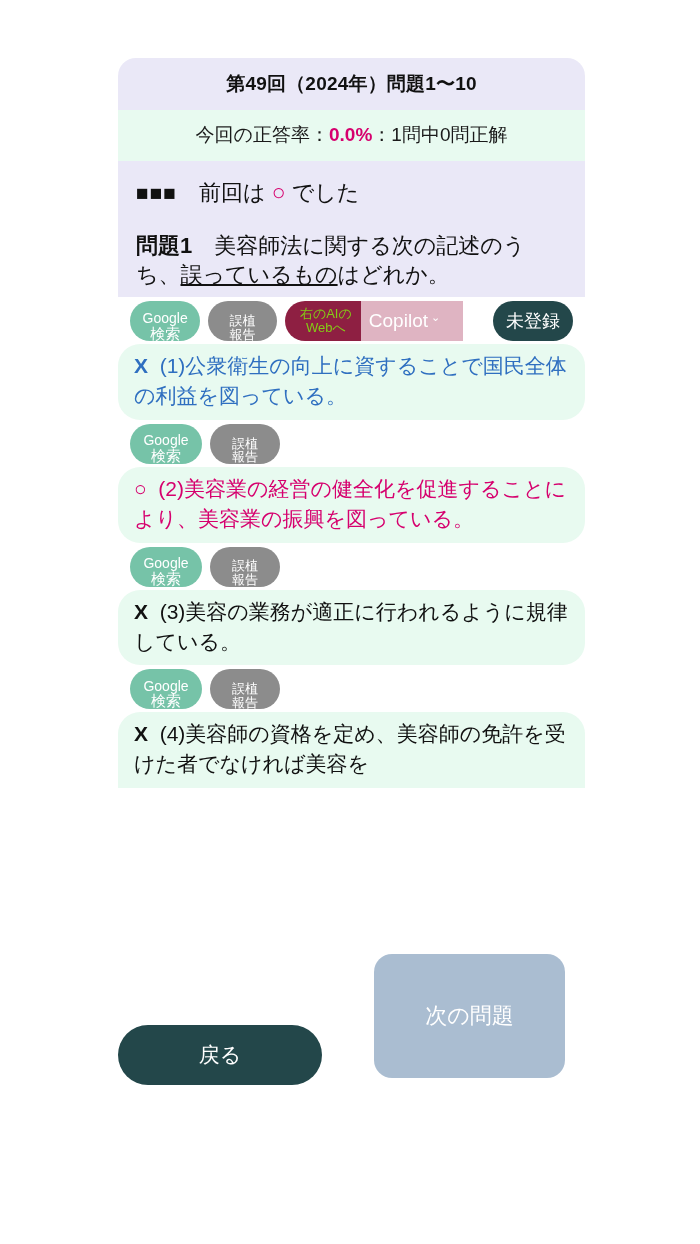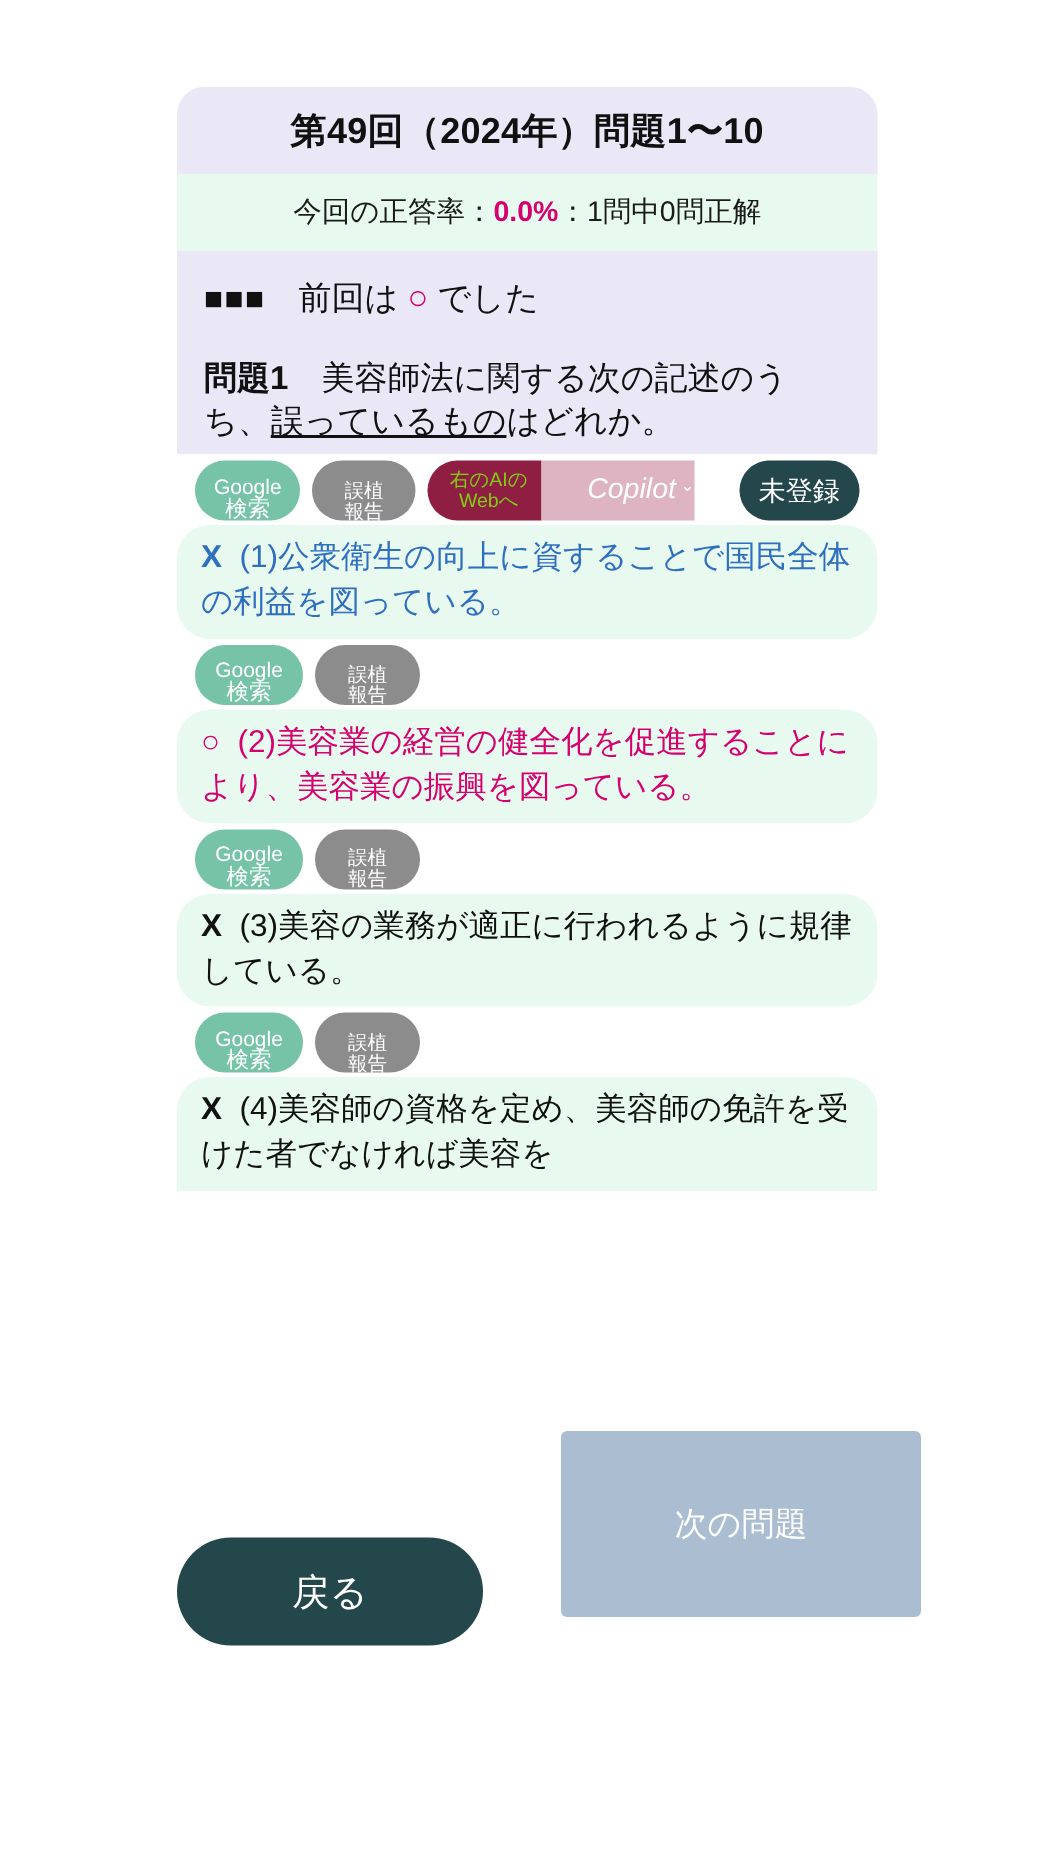--- a/index.html
+++ b/index.html
@@ -32,21 +32,21 @@
 
   
   .title-band {
     background: #eae8f7;
     border-top-left-radius: 18px;
     border-top-right-radius: 18px;
     padding: 13px 10px 13px 10px;
     text-align: center;
   }
   .title-text {
-    font-size: 24px;
+    font-size: 19px;
     font-weight: bold;
     color: #111111;
     letter-spacing: 0.2px;
   }
 
   .rate-band {
     background: #e8faf0;
     padding: 12px 10px 13px 10px;
     text-align: center;
   }
@@ -156,26 +156,25 @@
     line-height: 1.12;
     padding-left: 6px;
     box-sizing: border-box;
   }
   .ai-select {
     background: #dfb4c2;
     color: #ffffff;
     width: 102px;
     display: flex;
     align-items: center;
-    justify-content: flex-end;
+    justify-content: flex-start;
     font-size: 19px;
     padding-left: 8px;
     box-sizing: border-box;
     gap: 3px;
-    font-style: italic;
   }
   .ai-select .caret {
     font-size: 11px;
     position: relative;
     top: -4px;
   }
 
   .pill-unreg {
     background: #23474a;
     width: 82px;
@@ -217,39 +216,39 @@
     left: 0;
     top: 940px;
     width: 700px;
     height: 180px;
   }
   .btn-back {
     position: absolute;
     left: 118px;
     top: 85px;
     width: 204px;
-    height: 72px;
+    height: 60px;
     background: #23474a;
     border-radius: 999px;
     color: #ffffff;
-    font-size: 25px;
+    font-size: 21px;
     display: flex;
     align-items: center;
     justify-content: center;
     border: none;
     font-family: inherit;
   }
   .btn-next {
     position: absolute;
     left: 374px;
     top: 14px;
-    width: 240px;
+    width: 191px;
     height: 124px;
     background: #aabdd1;
-    border-radius: 4px;
+    border-radius: 18px;
     color: #ffffff;
     font-size: 22px;
     display: flex;
     align-items: center;
     justify-content: center;
     border: none;
     font-family: inherit;
   }
 </style>
 </head>

